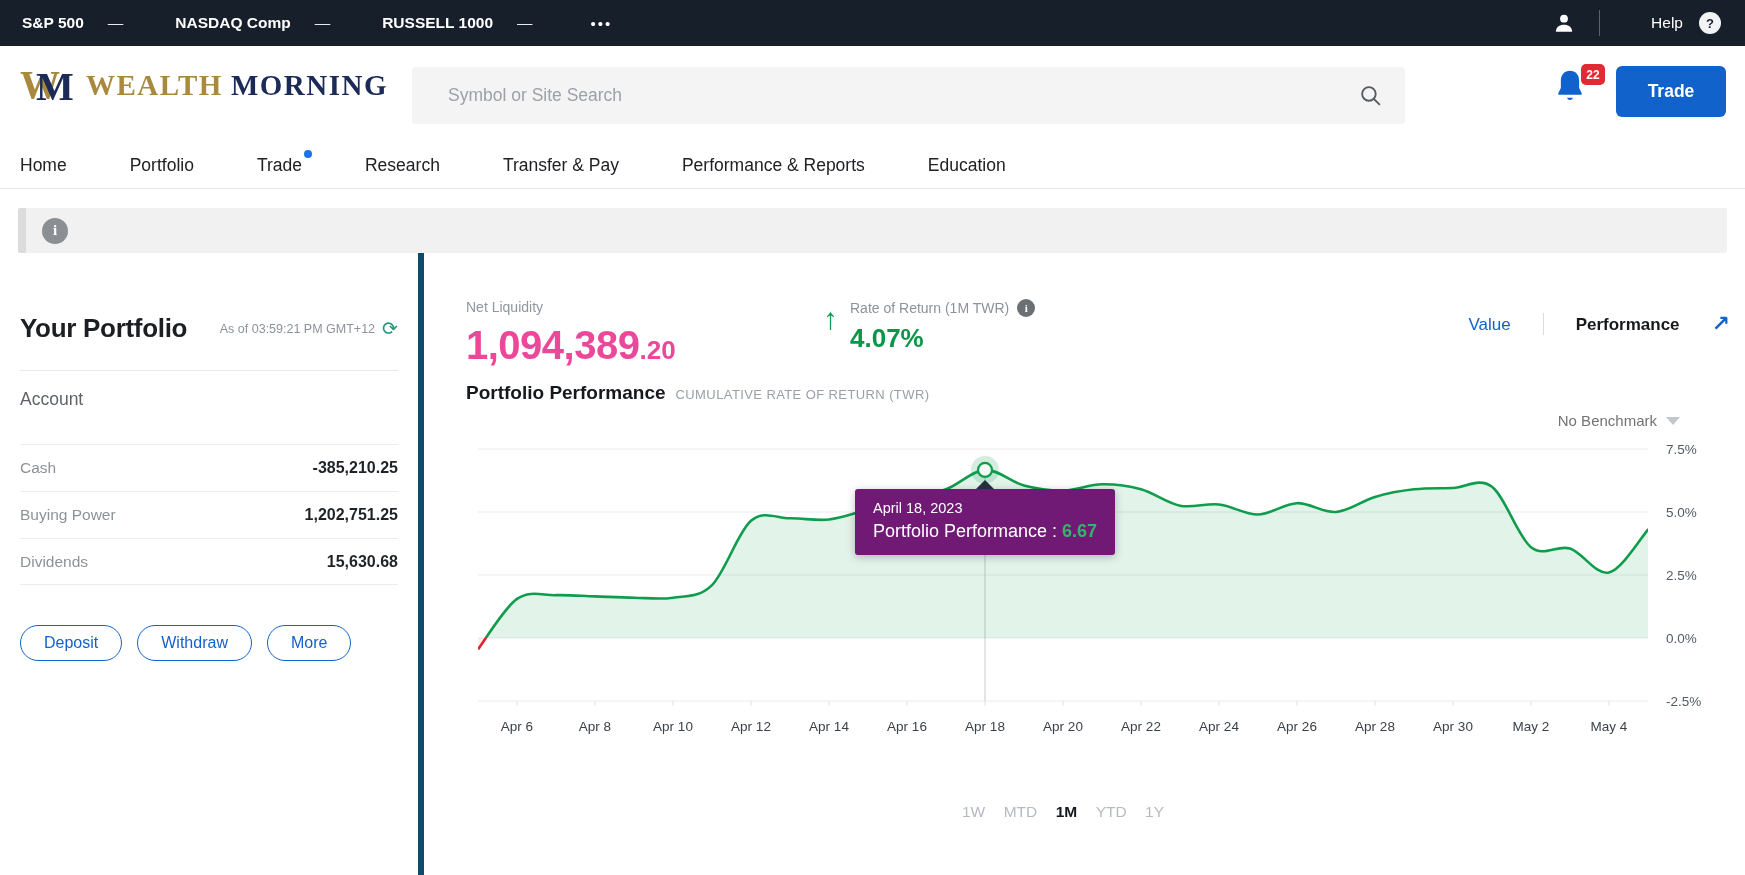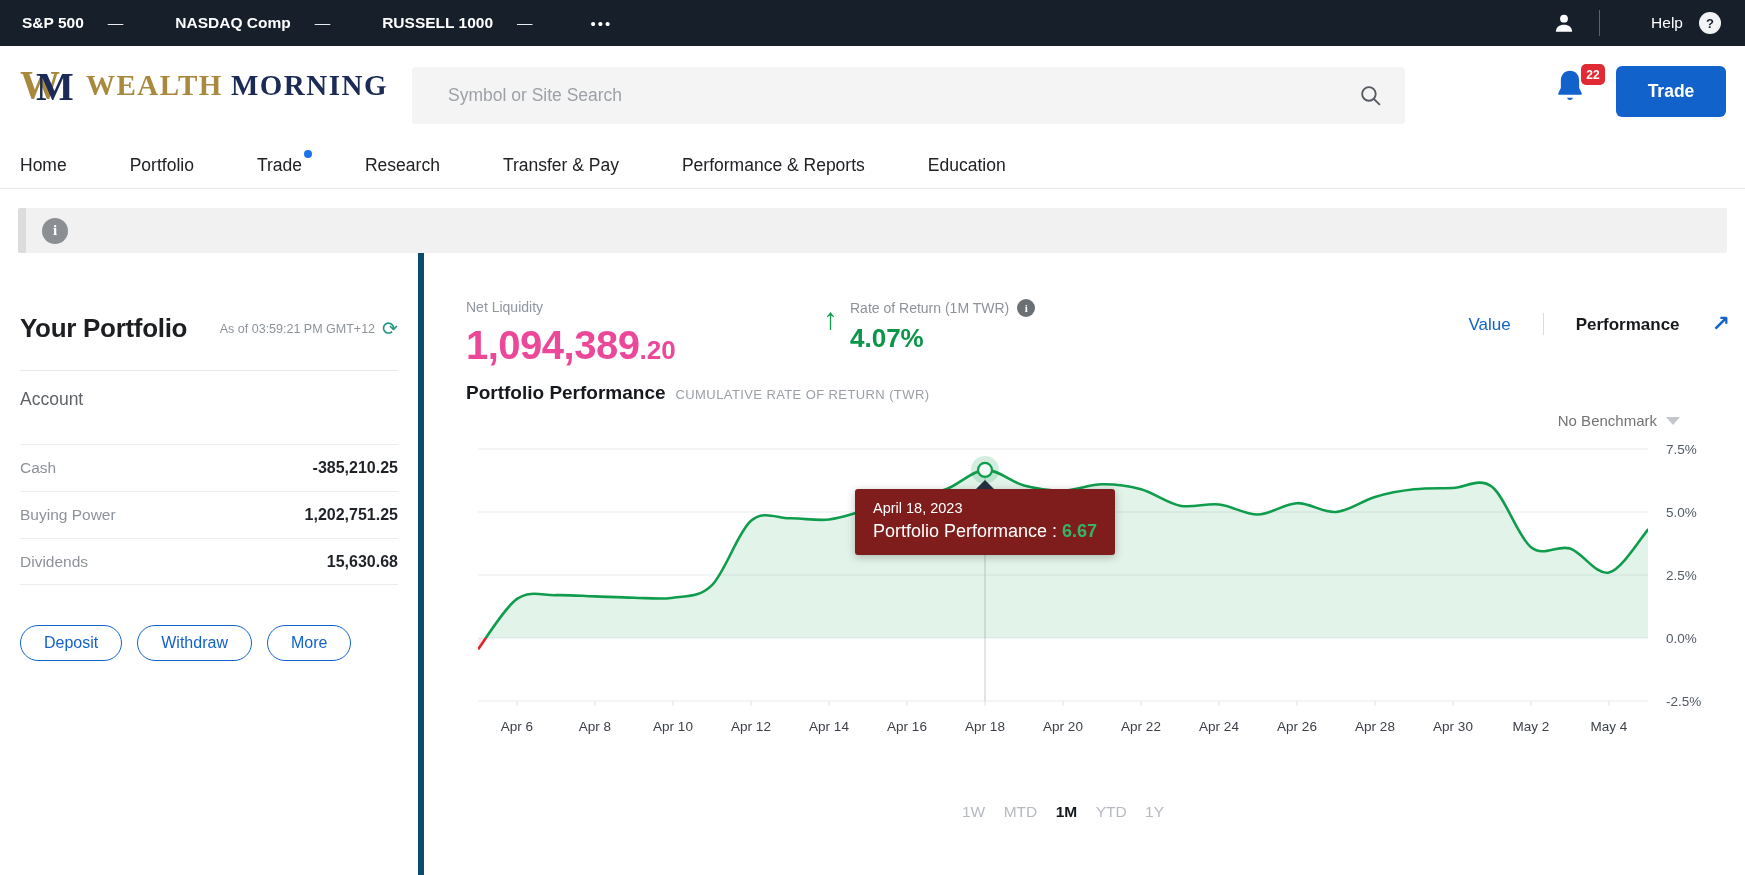--- a/index.html
+++ b/index.html
@@ -97,21 +97,21 @@
   .chart-title-row { margin-top:14px; display:flex; align-items:baseline; gap:10px; }
   .chart-title { font-size:19px; font-weight:700; color:#15181c; }
   .chart-subtitle { font-size:13px; color:#9aa0a6; letter-spacing:0.4px; }
   .benchmark-row { width:1252px; margin-left:12px; margin-top:8px; display:flex;
     justify-content:flex-end; align-items:center; gap:9px; padding-right:50px; cursor:pointer; }
   .benchmark-label { font-size:15px; color:#737373; }
   .benchmark-caret { width:0; height:0; border-left:7px solid transparent;
     border-right:7px solid transparent; border-top:8px solid #c3c7cc; }
 
   .chart-wrap { position:relative; width:1252px; margin-left:12px; margin-top:2px; }
-  .tooltip { position:absolute; background:#7f1d1d; border-radius:3px; padding:11px 18px 13px 18px;
+  .tooltip { position:absolute; background:#701a75; border-radius:3px; padding:11px 18px 13px 18px;
     color:#fff; white-space:nowrap; box-shadow:0 2px 8px rgba(0,0,0,0.25); }
   .tooltip::before { content:""; position:absolute; top:-9px; left:50%; transform:translateX(-50%);
     width:0; height:0; border-left:9px solid transparent; border-right:9px solid transparent;
     border-bottom:9px solid #232f3f; }
   .tt-date { font-size:14.5px; }
   .tt-main { margin-top:5px; font-size:18px; }
   .tt-val { color:#34b468; font-weight:700; }
 
   .range-row { width:1170px; margin-left:12px; margin-top:48px; text-align:center; }
   .range-item { display:inline-block; margin:0 7px; font-size:15.5px; color:#b6bac0;

